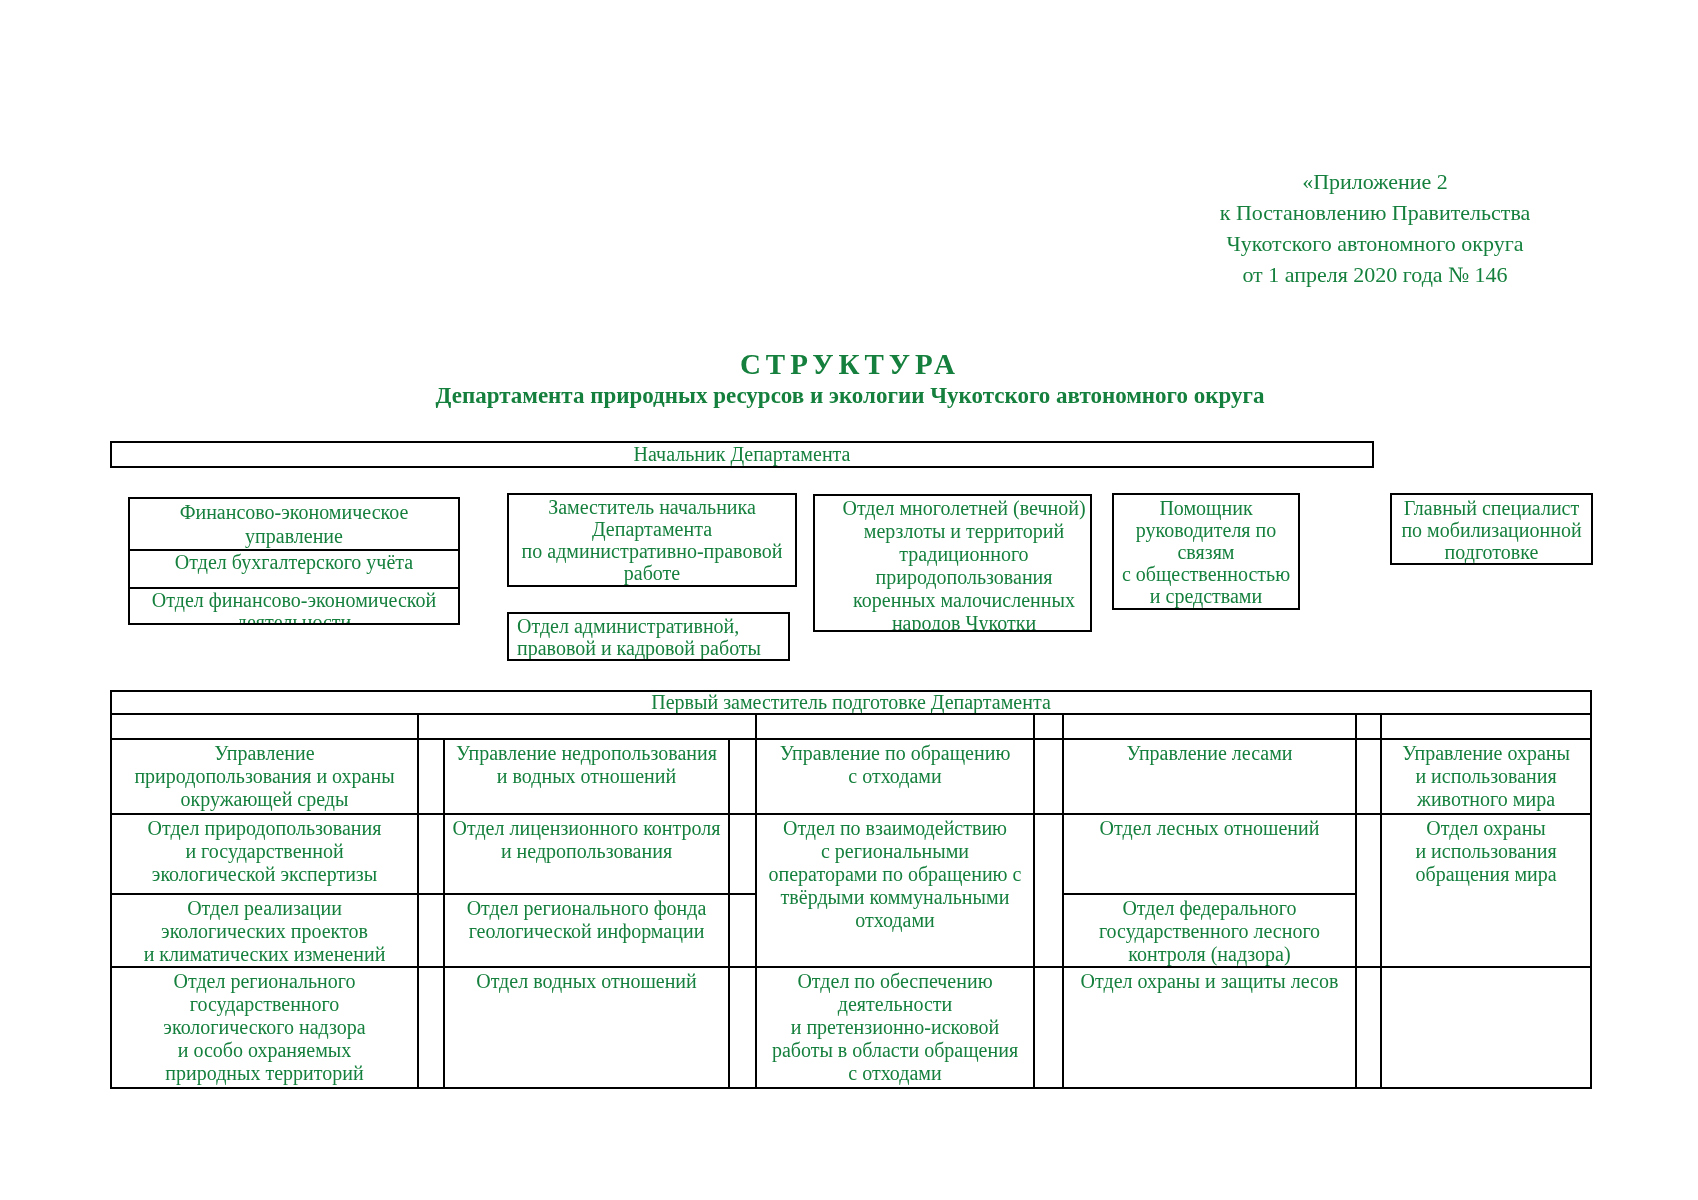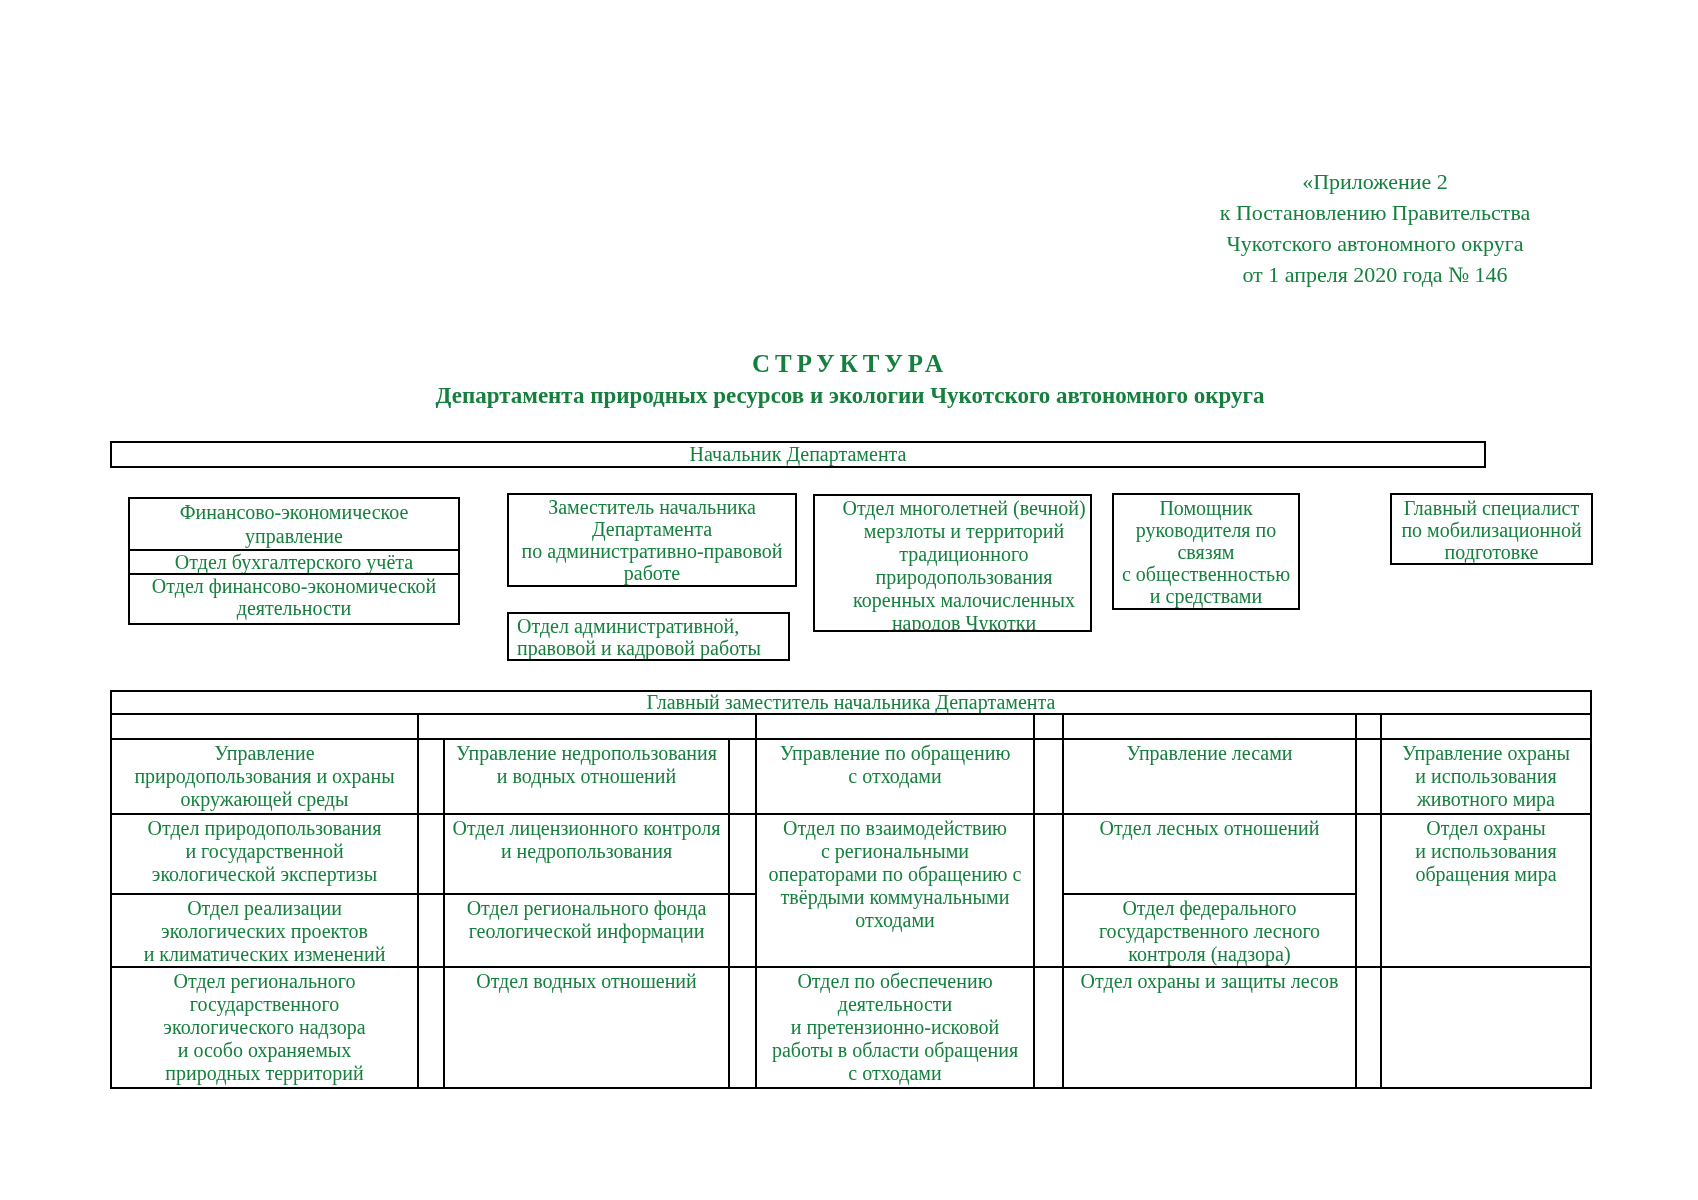--- a/index.html
+++ b/index.html
@@ -19,42 +19,42 @@
 
   
   .doc-header {
     left: 1140px; top: 166px; width: 470px;
     text-align: center;
     font-size: 22px; line-height: 31px;
   }
 
   
   .doc-title { left: 110px; top: 349px; width: 1480px; text-align: center; }
-  .doc-title .t1 { font-weight: bold; font-size: 25px; line-height: 30px; letter-spacing: 5px; }
+  .doc-title .t1 { font-weight: bold; font-size: 29px; line-height: 30px; letter-spacing: 5px; }
   .doc-title .t2 { font-weight: bold; font-size: 23px; line-height: 33px; }
 
   
   .box {
     border: 2px solid #000;
     text-align: center;
     font-size: 20px;
     line-height: 23px;
     overflow: hidden;
   }
 
   .chief-bar {
-    left: 110px; top: 441px; width: 1376px; height: 27px;
+    left: 110px; top: 441px; width: 1264px; height: 27px;
     line-height: 23px; font-size: 20px;
   }
 
   .fin-group { left: 128px; top: 497px; width: 332px; height: 128px; line-height: 24px; }
   .fin-group .cell { border-bottom: 2px solid #000; overflow: hidden; }
   .fin-group .cell:last-child { border-bottom: none; border-radius: 20px; }
   .fin-c1 { height: 52px; padding-top: 1px; }
-  .fin-c2 { height: 24px; line-height: 23px; }
+  .fin-c2 { height: 38px; line-height: 23px; }
   .fin-c3 { height: 46px; line-height: 22px; }
 
   .deputy-box   { left: 507px;  top: 493px; width: 290px; height: 94px;  line-height: 22px; padding-top: 1px; }
   .admin-box    { left: 507px;  top: 612px; width: 283px; height: 49px;  line-height: 22px; text-align: left; padding: 1px 8px; }
   .perma-box    { left: 813px;  top: 494px; width: 279px; height: 138px; line-height: 23px; padding-top: 1px; padding-left: 23px; }
   .assist-box   { left: 1112px; top: 493px; width: 188px; height: 117px; line-height: 22px; padding-top: 2px; }
   .mobil-box    { left: 1390px; top: 493px; width: 203px; height: 72px;  line-height: 22px; padding-top: 2px; }
 
   
   table.org-table {
@@ -133,21 +133,21 @@
       <col style="width:285px">
         <col style="width:27px">
       <col style="width:278px">
         <col style="width:29px">
       <col style="width:293px">
         <col style="width:25px">
       <col style="width:210px">
     </colgroup>
     <tbody>
       <tr style="height:23px">
-        <td colspan="9" class="head-cell">Главный заместитель начальника Департамента</td>
+        <td colspan="9" class="head-cell">Первый заместитель подготовке Департамента</td>
       </tr>
       <tr class="spacer-row" style="height:25px">
         <td></td>
         <td colspan="3"></td>
         <td></td>
         <td></td>
         <td></td>
         <td></td>
         <td></td>
       </tr>

